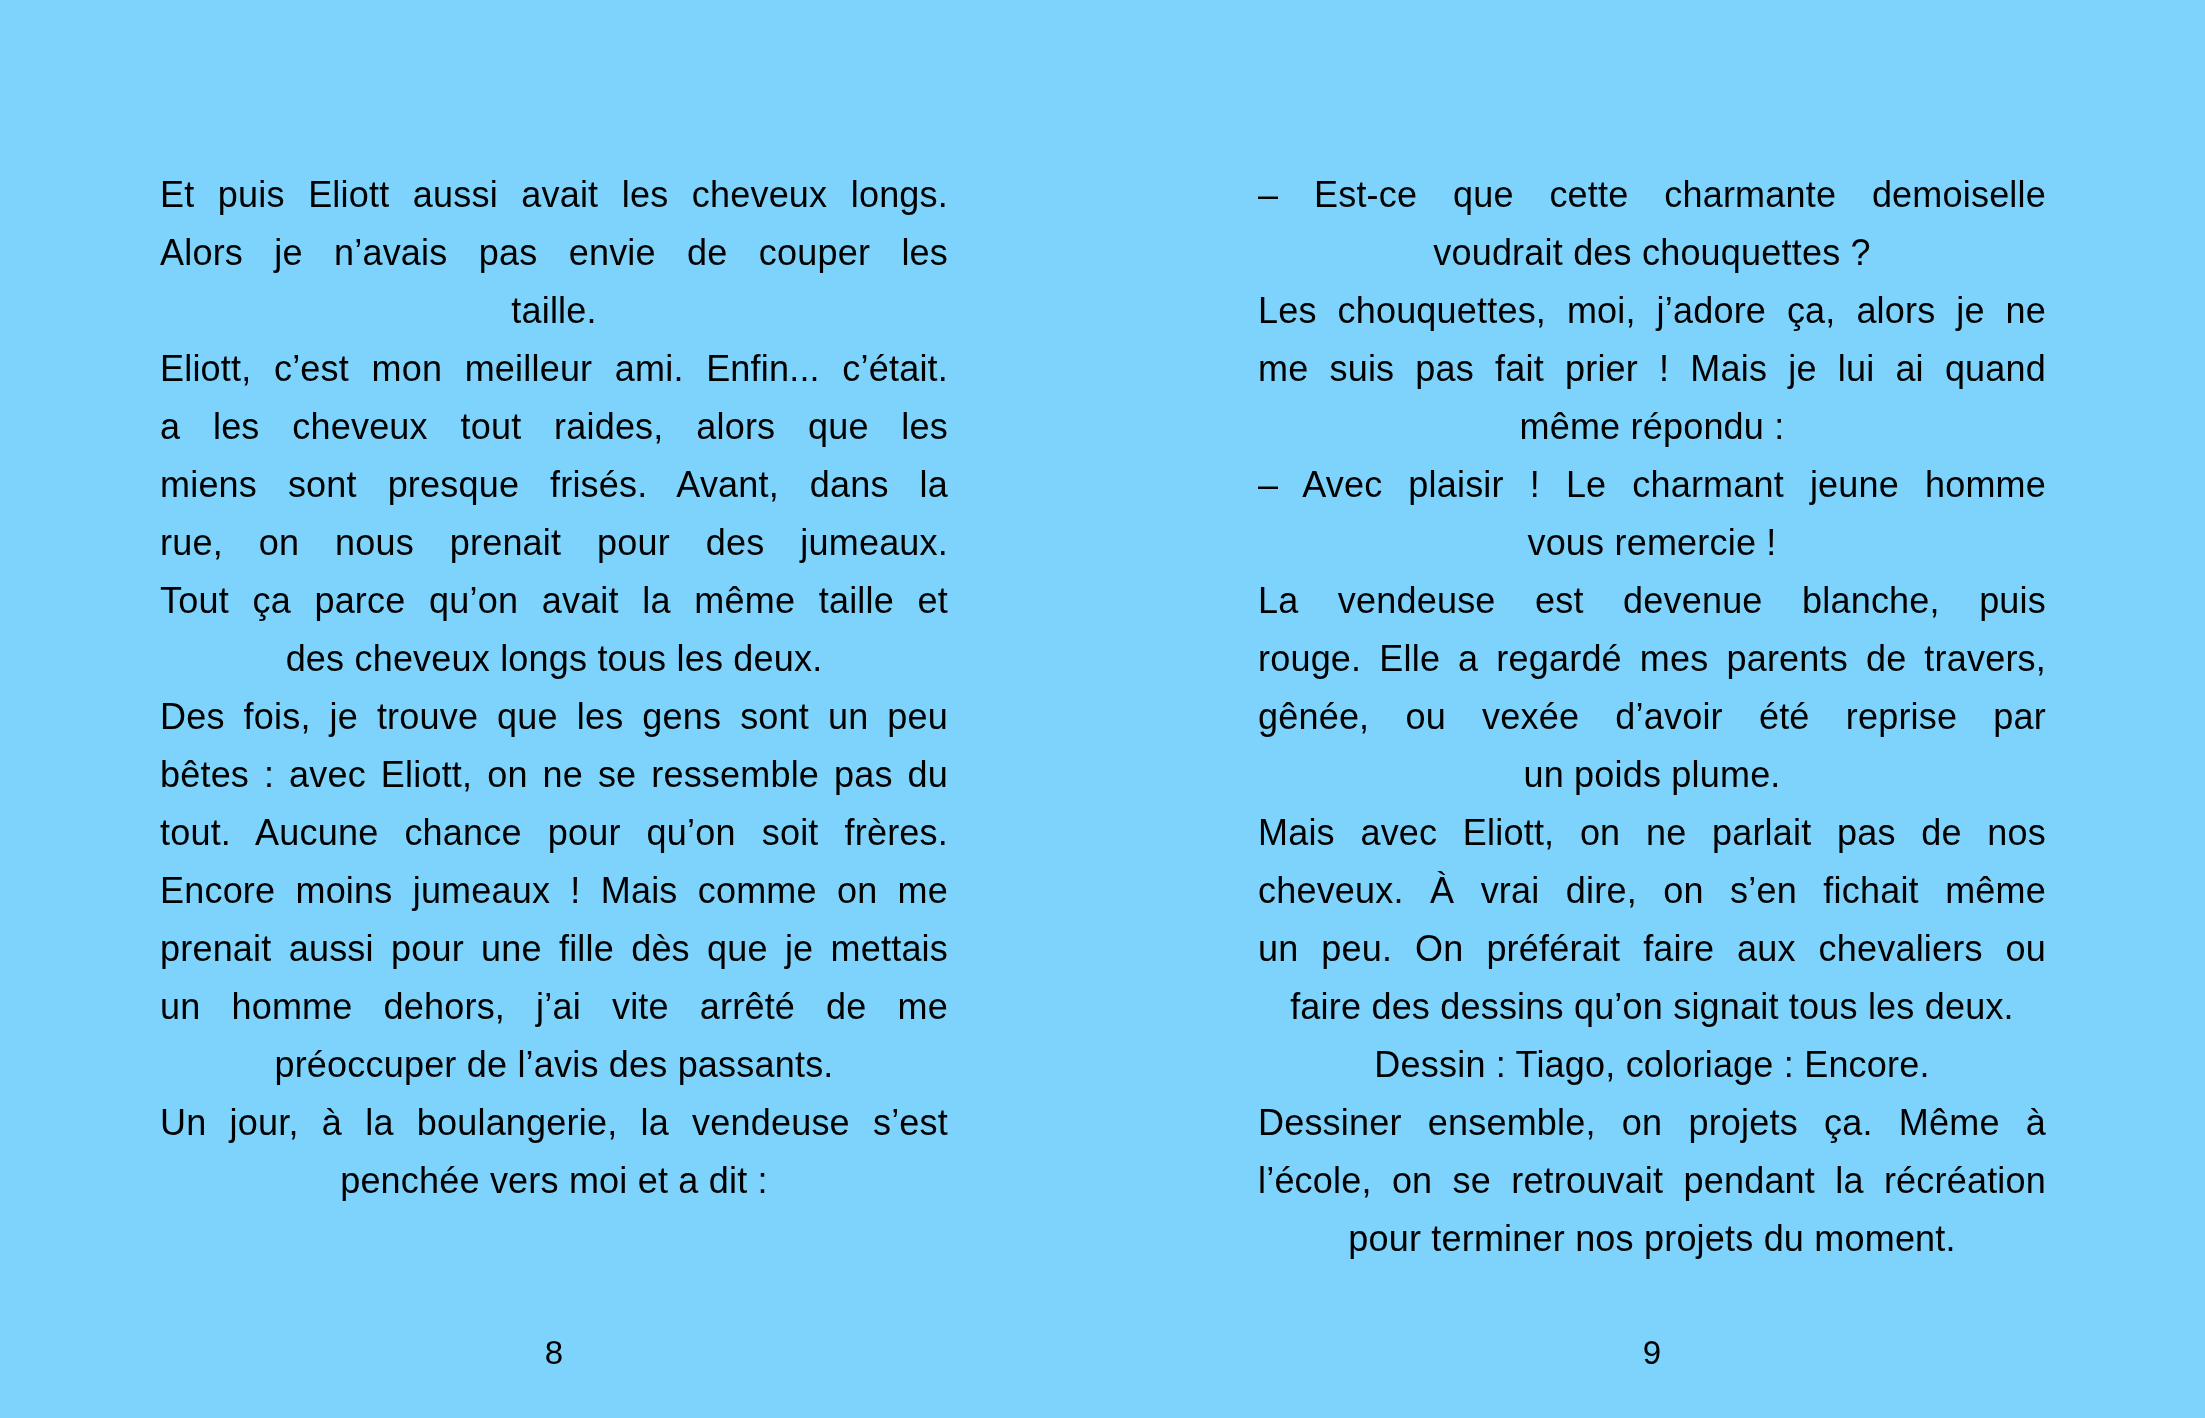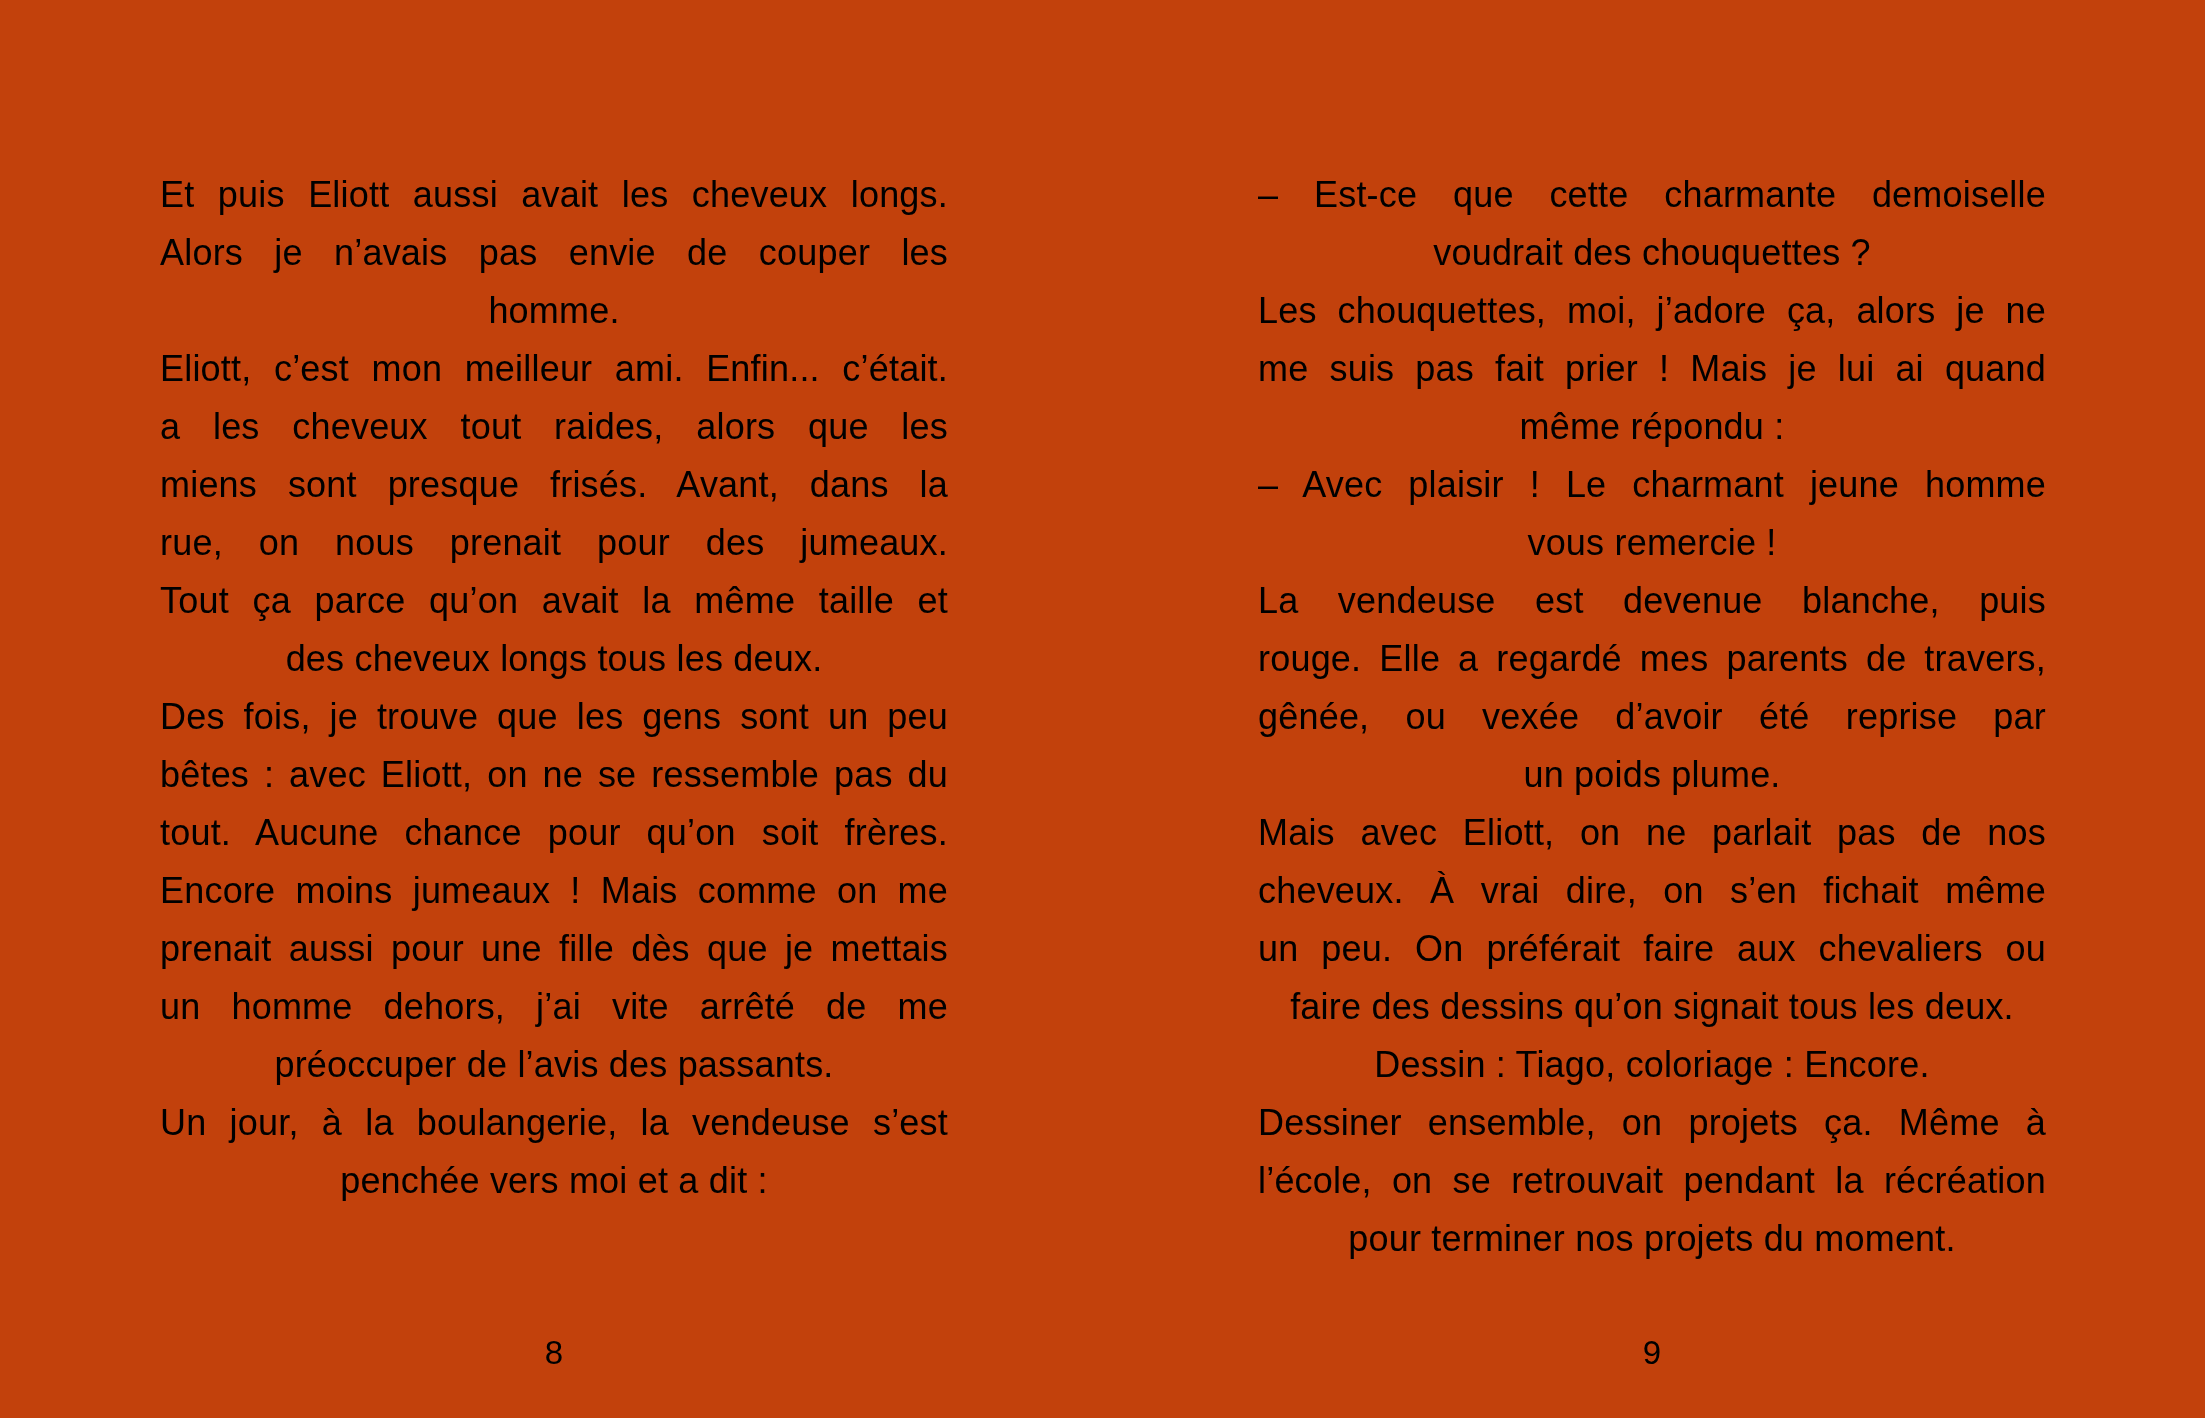--- a/index.html
+++ b/index.html
@@ -11,21 +11,21 @@
     width: 2205px;
     height: 1418px;
     position: relative;
     font-family: "Liberation Sans", "DejaVu Sans", sans-serif;
     color: #000000;
     overflow: hidden;
   }
   .spread {
     position: absolute;
     inset: 0;
-    background: #c2410c;
+    background: #7dd3fc;
   }
   .page-text {
     position: absolute;
     top: 166px;
     width: 788px;
   }
   .page-text.left  { left: 160px; }
   .page-text.right { left: 1258px; }
   .line {
     font-size: 36px;
@@ -55,21 +55,21 @@
 <body>
 
 <div class="spread">
 
   <div class="page-text left">
 
       <div class="line just">Et puis Eliott aussi avait les cheveux longs.</div>
 
       <div class="line just">Alors je n’avais pas envie de couper les</div>
 
-      <div class="line">homme.</div>
+      <div class="line">taille.</div>
 
       <div class="line just">Eliott, c’est mon meilleur ami. Enfin... c’était.</div>
 
 
       <div class="line just">a les cheveux tout raides, alors que les</div>
 
       <div class="line just">miens sont presque frisés. Avant, dans la</div>
 
       <div class="line just">rue, on nous prenait pour des jumeaux.</div>
 

